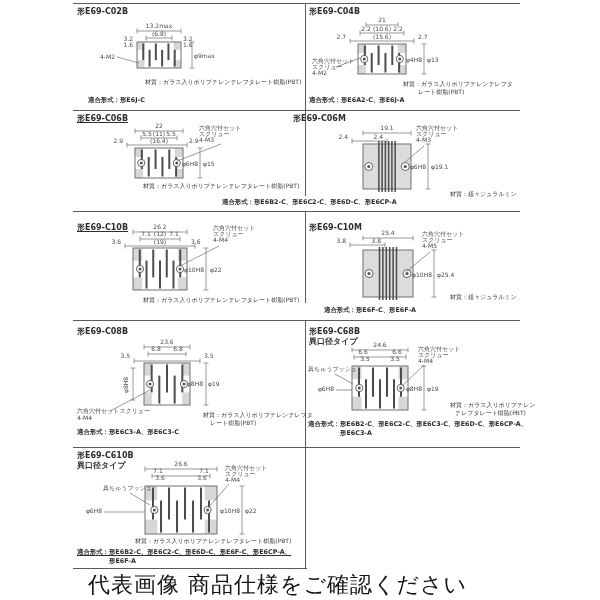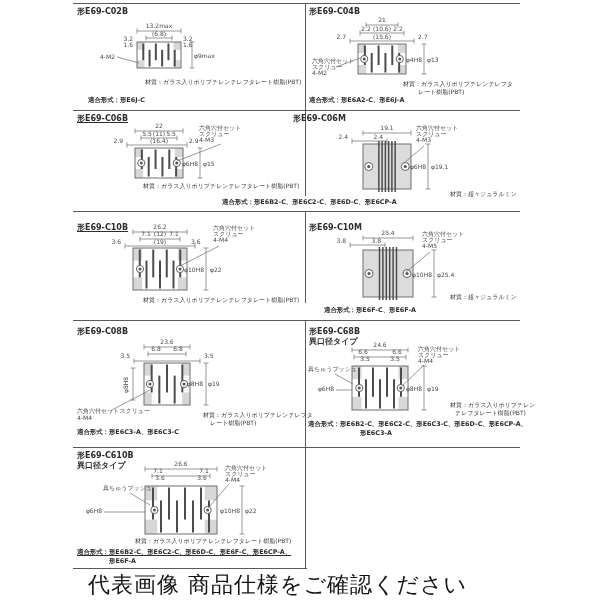--- a/index.html
+++ b/index.html
@@ -396,21 +396,21 @@
     <div class="mat" style="left: 450px; top: 294px;">材質：超々ジュラルミン</div>
     <div class="title" style="left: 77px; top: 328px;">形E69-C08B</div>
     <div class="mat" style="left: 203px; top: 412px;">材質：ガラス入りポリブチレンテレフタ</div>
     <div class="mat" style="left: 210px; top: 420px;">レート樹脂(PBT)</div>
     <div class="fit" style="left: 77px; top: 429px; text-align: center;">適合形式：形E6C3-A、形E6C3-C</div>
     <div class="title" style="left: 309px; top: 328px;">形E69-C68B</div>
     <div class="title" style="left: 309px; top: 338px;">異口径タイプ</div>
     <div class="mat" style="left: 450px; top: 402px;">材質：ガラス入りポリブチレン</div>
     <div class="mat" style="left: 455px; top: 410px;">テレフタレート樹脂(PBT)</div>
     <div class="fit" style="left: 308px; top: 421px; text-align: center;">適合形式：形E6B2-C、形E6C2-C、形E6C3-C、形E6D-C、形E6CP-A、</div>
-    <div class="fit" style="left: 360px; top: 430px;">形E6C3-A</div>
+    <div class="fit" style="left: 340px; top: 430px;">形E6C3-A</div>
     <div class="title" style="left: 77px; top: 452px; text-align: center;">形E69-C610B</div>
     <div class="title" style="left: 77px; top: 462px;">異口径タイプ</div>
     <div class="mat" style="left: 135px; top: 538px;">材質：ガラス入りポリブチレンテレフタレート樹脂(PBT)</div>
     <div class="fit" style="left: 77px; top: 549px; text-decoration: underline;">適合形式：形E6B2-C、形E6C2-C、形E6D-C、形E6F-C、形E6CP-A、</div>
     <div class="fit" style="left: 109px; top: 558px;">形E6F-A</div>
     <div class="fit" style="left: 222px; top: 199px;">適合形式：形E6B2-C、形E6C2-C、形E6D-C、形E6CP-A</div>
     <div class="fit" style="left: 283px; top: 307px; margin-left: 41px;">適合形式：形E6F-C、形E6F-A</div>
   </div>
 
 </body></html>

